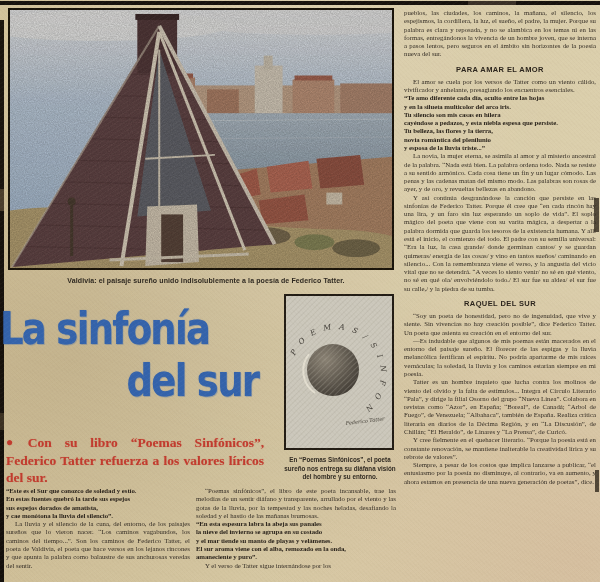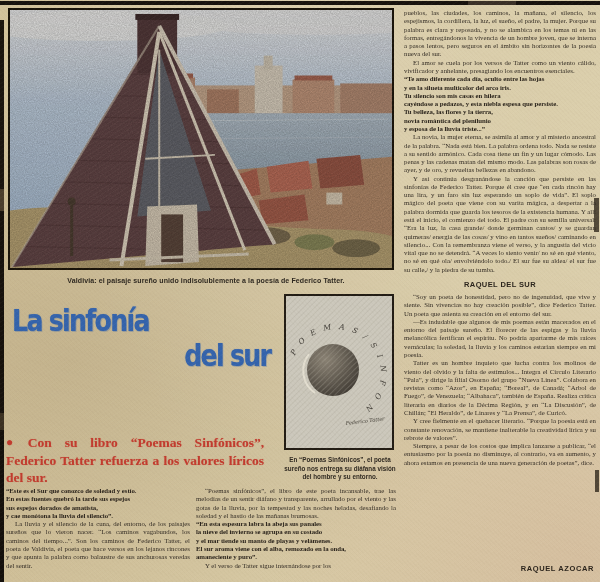--- a/index.html
+++ b/index.html
@@ -23,23 +23,23 @@
   .smudge{position:absolute;background:#241c12;opacity:.75;}
 
   .photo{position:absolute;left:8px;top:8px;width:386px;height:262px;margin:0;
     border:2px solid #191309;background:#9dbbdc;box-sizing:border-box;}
   .photo svg{display:block;width:100%;height:100%;}
 
   .photo-caption{position:absolute;left:42px;top:277px;width:328px;
     font-family:"Liberation Sans",sans-serif;font-size:7px;font-weight:700;
     text-align:center;color:#2e2820;letter-spacing:.1px;}
 
-  .headline{position:absolute;left:12px;top:303px;width:260px;margin:0;
+  .headline{position:absolute;left:0;top:303px;width:260px;margin:0;
     font-family:"DejaVu Sans",sans-serif;font-weight:800;color:#3463ab;
-    font-size:30px;line-height:1.18;letter-spacing:-2px;
+    font-size:44px;line-height:1.18;letter-spacing:-2px;
     text-shadow:0 0 1px rgba(52,99,171,.55), 1px 1px 0 rgba(52,99,171,.25);}
   .headline .hl1{display:block;transform:scaleX(.84);transform-origin:left top;white-space:nowrap;}
   .headline .hl2{display:block;text-align:right;transform:scaleX(.84);transform-origin:right top;white-space:nowrap;padding-right:2px;}
 
   .lead{position:absolute;left:6px;top:434px;width:258px;margin:0;
     font-family:"Liberation Serif",serif;font-weight:700;font-size:13.5px;
     line-height:1.3;color:#c23b2e;text-align:justify;
     text-shadow:0 0 1px rgba(194,59,46,.4);}
   .lead .bullet{font-size:12px;margin-right:5px;position:relative;top:-1px;}
 
@@ -208,34 +208,34 @@
     <p class="verse">“En esta espesura labra la abeja sus panales
 la nieve del invierno se agrupa en su costado
 y el mar tiende su manto de playas y velámenes.
 El sur aroma viene con el alba, remozado en la onda,
 amaneciente y puro”.</p>
     <p class="body ind">Y el verso de Tatter sigue internándose por los</p>
   </div>
 
   <div class="rightcol">
     <p class="body">pueblos, las ciudades, los caminos, la mañana, el silencio, los espejismos, la cordillera, la luz, el sueño, el padre, la mujer. Porque su palabra es clara y reposada, y no se alambica en los temas ni en las formas, entregándonos la vivencia de un hombre joven, que se interna a pasos lentos, pero seguros en el ámbito sin horizontes de la poesía nueva del sur.</p>
+    <h3>PARA AMAR EL AMOR</h3>
     <p class="body ind">El amor se cuela por los versos de Tatter como un viento cálido, vivificador y anhelante, presagiando los encuentros esenciales.</p>
     <p class="verse">“Te amo diferente cada día, oculto entre las hojas
 y en la silueta multicolor del arco iris.
 Tu silencio son mis casas en hilera
 cayéndose a pedazos, y esta niebla espesa que persiste.
 Tu belleza, las flores y la tierra,
 novia romántica del plenilunio
 y esposa de la lluvia triste...”</p>
     <p class="body ind">La novia, la mujer eterna, se asimila al amor y al misterio ancestral de la palabra. “Nada está bien. La palabra ordena todo. Nada se resiste a su sentido armónico. Cada cosa tiene un fin y un lugar cómodo. Las penas y las cadenas matan del mismo modo. Las palabras son rosas de ayer, y de oro, y revueltas bellezas en abandono.</p>
     <p class="body ind">Y así continúa desgranándose la canción que persiste en las sinfonías de Federico Tatter. Porque él cree que “en cada rincón hay una lira, y un faro sin luz esperando un soplo de vida”. El soplo mágico del poeta que viene con su varita mágica, a despertar a la palabra dormida que guarda los tesoros de la existencia humana. Y allí está el inicio, el comienzo del todo. El padre con su semilla universal: “Era la luz, la casa grande/ donde germinan cantos/ y se guardan quimeras/ energía de las cosas/ y vino en tantos sueños/ caminando en silencio... Con la remembranza viene el verso, y la angustia del vicio vital que no se detendrá. “A veces lo siento venir/ no sé en qué viento, no sé en qué ola/ envolviéndolo todo./ El sur fue su aldea/ el sur fue su calle,/ y la piedra de su tumba.</p>
     <h3>RAQUEL DEL SUR</h3>
     <p class="body ind">“Soy un poeta de honestidad, pero no de ingenuidad, que vive y siente. Sin vivencias no hay creación posible”, dice Federico Tatter. Un poeta que asienta su creación en el entorno del sur.</p>
     <p class="body ind">—Es indudable que algunos de mis poemas están macerados en el entorno del paisaje sureño. El florecer de las espigas y la lluvia melancólica fertifican el espíritu. No podría apartarme de mis raíces vernáculas; la soledad, la lluvia y los caminos estarían siempre en mi poesía.</p>
     <p class="body ind">Tatter es un hombre inquieto que lucha contra los molinos de viento del olvido y la falta de estímulos... Integra el Círculo Literario “Pala”, y dirige la filial Osorno del grupo “Nueva Línea”. Colabora en revistas como “Azor”, en España; “Boreal”, de Canadá; “Arbol de Fuego”, de Venezuela; “Albahaca”, también de España. Realiza crítica literaria en diarios de la Décima Región, y en “La Discusión”, de Chillán; “El Heraldo”, de Linares y “La Prensa”, de Curicó.</p>
     <p class="body ind">Y cree fielmente en el quehacer literario. “Porque la poesía está en constante renovación, se mantiene inalterable la creatividad lírica y su rebrote de valores”.</p>
     <p class="body ind">Siempre, a pesar de los costos que implica lanzarse a publicar, “el entusiasmo por la poesía no disminuye, al contrario, va en aumento, y ahora estamos en presencia de una nueva generación de poetas”, dice.</p>
   </div>
 
-  <div class="byline">RAQUEL AZOCAR</div>
 
   <div class="grain"></div>
 </div>
 
 </body></html>

